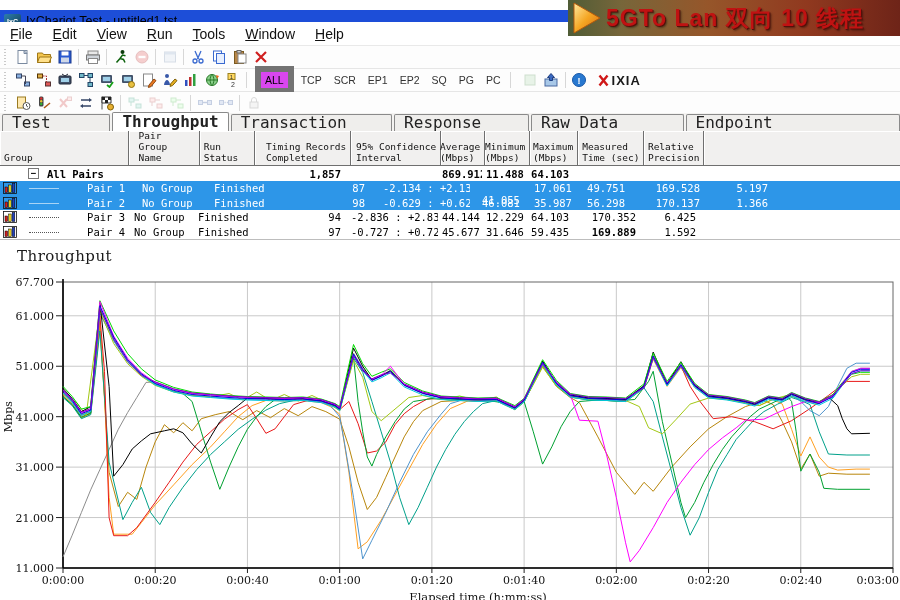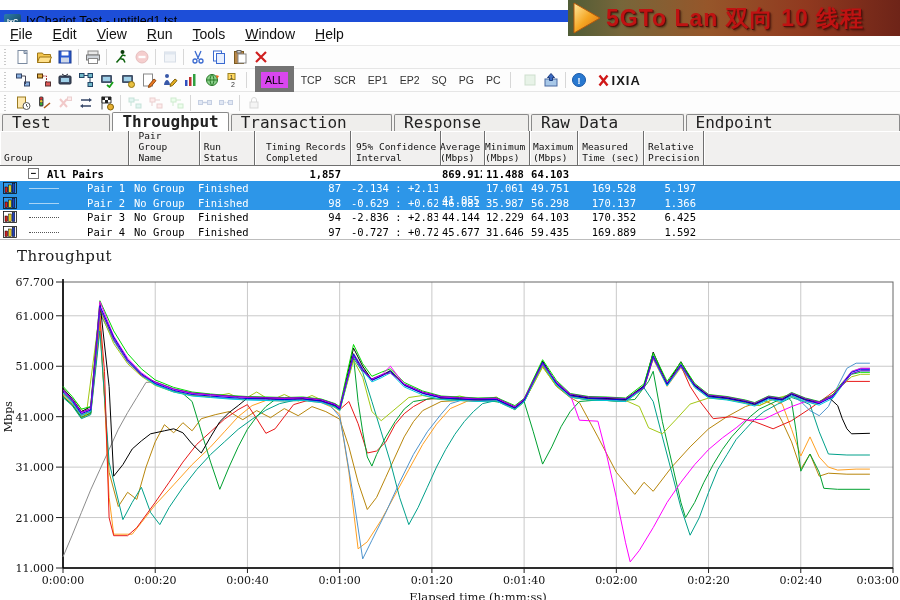--- a/index.html
+++ b/index.html
@@ -35,21 +35,21 @@
   .grid{position:absolute;left:0;top:131px;width:900px;font-family:"DejaVu Sans Mono",monospace;}
   .gridhead{display:flex;height:34px;background:#f1f0ef;border-bottom:1px solid #6f6f6f;}
   .th{box-sizing:border-box;border-right:1px solid #6f6f6f;background:#f1f0ef;box-shadow:inset 1px 1px 0 #fff;
       display:flex;align-items:flex-end;padding:1px 4px 2px 4px;}
   .th.r{justify-content:flex-end;}
   .th .thlab{font-size:9.5px;line-height:11px;color:#111;white-space:pre-line;}
   .gridbody{background:#fff;border-bottom:1px solid #bdbdbd;}
   .row{display:flex;align-items:center;font-size:10.5px;color:#000;}
   .row.summary{height:15px;font-weight:bold;}
   .row.pair{height:14.5px;}
-  .row.sel{background:#2d96e8;color:#fff;}
+  .row.sel{background:#2d96e8;color:#fff;gap:8px;}
   .cell{box-sizing:border-box;padding:0 6px 0 4px;overflow:hidden;white-space:nowrap;}
   .cell.r{text-align:right;}
   .gcell{display:flex;align-items:center;box-sizing:border-box;}
   .minusbox{width:11px;height:11px;border:1px solid #777;background:#fff;color:#000;font-size:9px;line-height:9px;
             text-align:center;margin-left:28px;box-sizing:border-box;}
   .pairicon{margin-left:3px;display:flex;}
   .tree{width:30px;height:1px;border-bottom:1px dotted #555;margin-left:12px;}
   .sel .tree{border-bottom:1px solid #a9d4f5;}
   .glabel{flex:1;text-align:right;padding-right:5px;}
   .chart{position:absolute;left:0;top:242px;width:900px;height:358px;background:#fff;}
@@ -505,21 +505,21 @@
           <span class="tree"></span>
           <span class="glabel">Pair 4</span>
         </div>
         <div class="cell" style="width: 64px;">No Group</div>
         <div class="cell" style="width: 56px;">Finished</div>
         <div class="cell r" style="width: 97px;">97</div>
         <div class="cell r" style="width: 91px;">-0.727 : +0.727</div>
         <div class="cell r" style="width: 44px;">45.677</div>
         <div class="cell r" style="width: 45px;">31.646</div>
         <div class="cell r" style="width: 48px;">59.435</div>
-        <div class="cell r" style="width: 67px;">169.889</div>
+        <div class="cell r" style="width: 67px; font-weight: bold;">169.889</div>
         <div class="cell r" style="width: 60px;">1.592</div>
       </div>
     </div>
 </div>
 
 <div class="chart">
   <div class="chart-title">Throughput</div>
   <svg id="plot" width="900" height="358">
       <line x1="155.22222222222223" y1="40" x2="155.22222222222223" y2="326" stroke="#c9c9c9" stroke-width="1"></line>
       <line x1="247.44444444444443" y1="40" x2="247.44444444444443" y2="326" stroke="#c9c9c9" stroke-width="1"></line>

